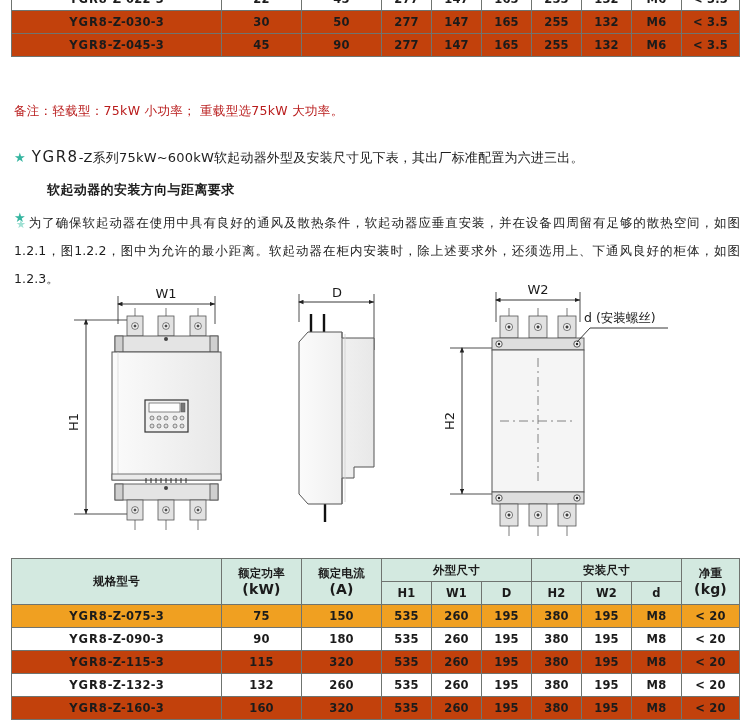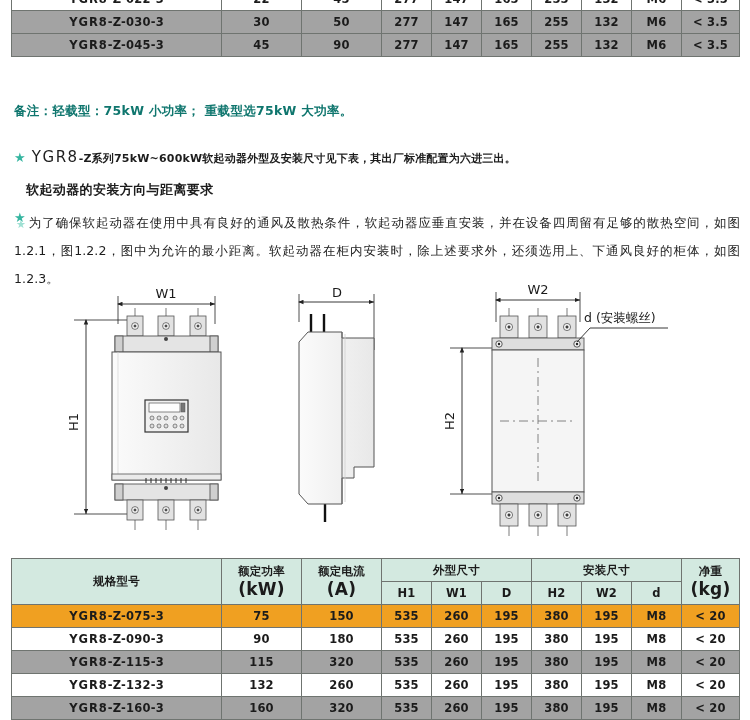--- a/index.html
+++ b/index.html
@@ -31,75 +31,75 @@
     letter-spacing: .2px;
   }
   .model-cell {
     font-size: 12px;
     letter-spacing: .6px;
     font-weight: normal;
     color: #2b2b2b;
     white-space: nowrap;
   }
   .model-cell b { font-weight: 600; letter-spacing:1px; }
-  .tint { background: #a3a3a3; }
+  .tint { background: #c2410c; }
   .plain { background: #ffffff; }
   .hl { background: #f0a021; }
 
   
   .top-table-wrap {
     position: absolute; top: -13px; left: 0; width: 750px;
   }
 
   
   .note {
     position: absolute; left: 14px; top: 103px;
-    font-size: 12.5px; font-weight: bold; color: #0f766e;
+    font-size: 12.5px; font-weight: normal; color: #b91c1c;
     letter-spacing: .3px;
   }
   .bullet-line {
     position: absolute; left: 14px;
     font-size: 13px; color: #1d1d1d; letter-spacing: .2px;
     display: flex; align-items: flex-start;
   }
   .star {
     color: #35b5a0; font-size: 13px; line-height: 1;
     margin-right: 6px; position: relative; top: 3px;
   }
   .star.double::after {
     content: "\2605";
     position: absolute; left: 2px; top: 8px;
     color: #9fe0d3; font-size: 11px;
   }
   .b1 { top: 148px; }
   .b1 .txt { font-size: 13px; }
   .b1 .mdl { font-size: 15px; letter-spacing: 1.5px; }
-  .b1 .sub { font-size: 11px; font-weight: bold; }
+  .b1 .sub { font-size: 13px; }
 
   .subhead {
-    position: absolute; left: 26px; top: 181px;
+    position: absolute; left: 47px; top: 181px;
     font-size: 13px; font-weight: bold; color: #1d1d1d; letter-spacing: .4px;
   }
   .para {
     position: absolute; left: 14px; top: 209px; width: 726px;
     font-size: 12.5px; color: #1d1d1d; line-height: 28px;
     letter-spacing: .1px; text-align: justify;
   }
   .para .star {
     float: left; margin-right: 3px; top: 2px;
   }
 
   
   .draw-area { position: absolute; left: 0; top: 282px; width: 750px; height: 268px; }
 
   
   .bot-table-wrap { position: absolute; left: 0; top: 558px; width: 600px; }
   table.spec th { font-weight: bold; }
   .hdr { background: #d3e9e0; }
-  .hdr .small { font-size: 17px; font-weight: bold; }
+  .hdr .small { font-size: 14px; font-weight: bold; }
   .grp { height: 22px; }
   .sub-h { height: 22px; }
 </style>
 </head>
 <body>
 
 <div class="page">
 
   <div class="top-table-wrap">
     <table class="spec" id="top-table">

